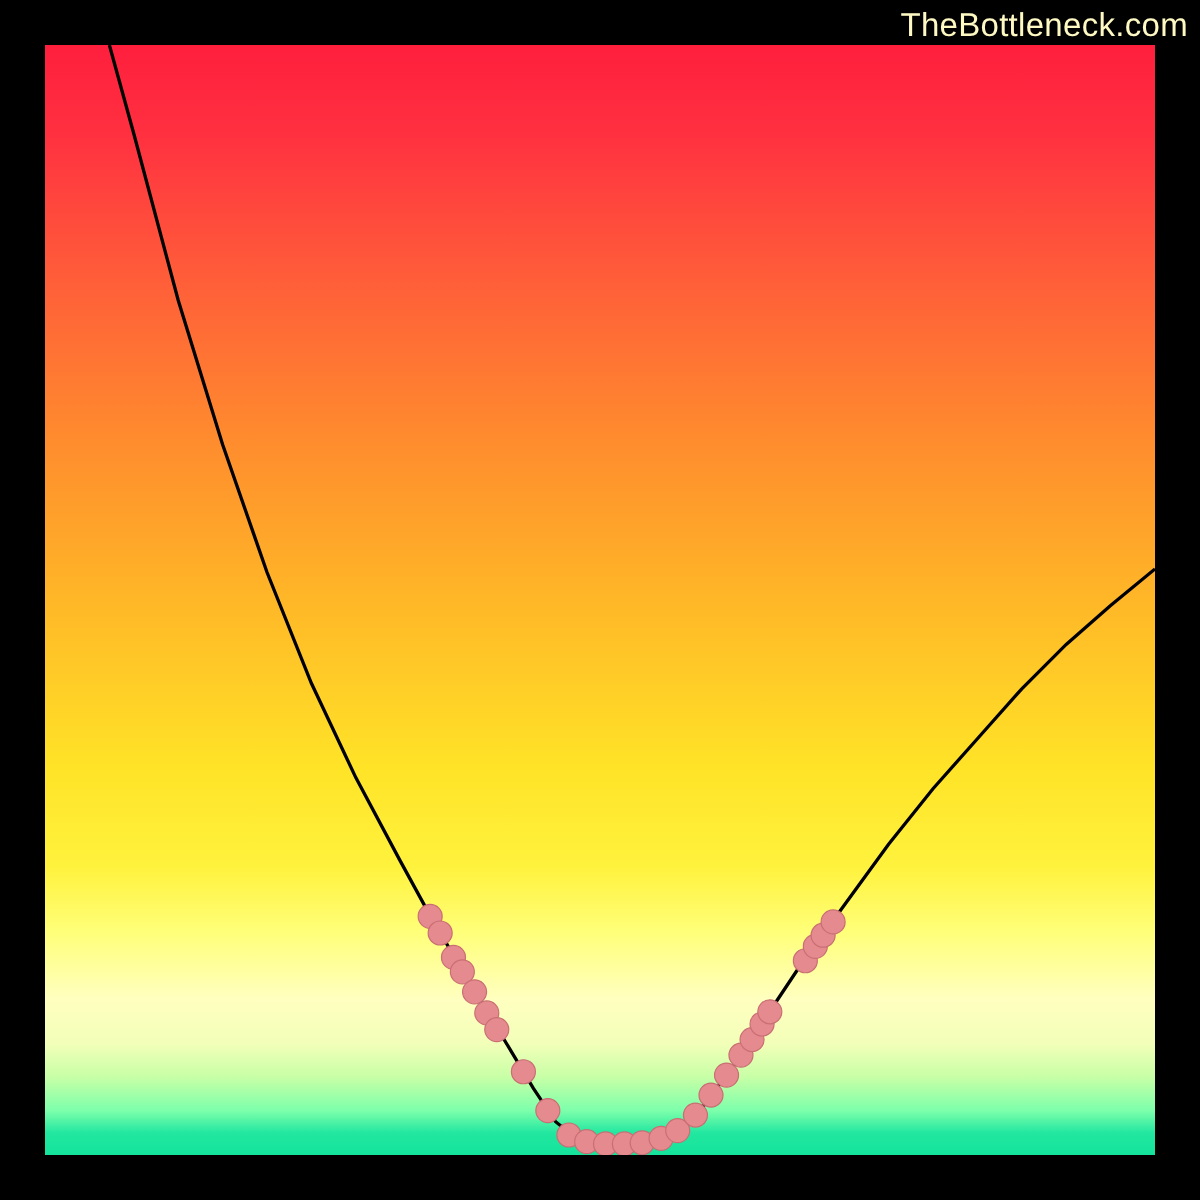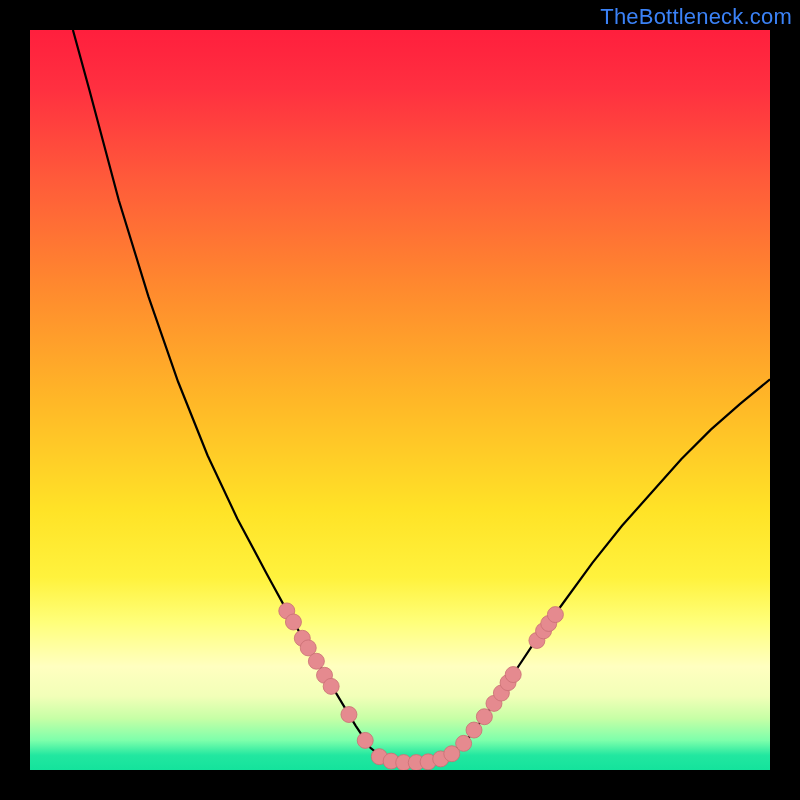--- a/index.html
+++ b/index.html
@@ -43,21 +43,21 @@
       #c7ffa6 93%,
       #7dffab 96%,
       #22e7a0 98%,
       #14e39c 100%
     );
   }
   .watermark {
     position: absolute;
     top: 4px;
     right: 8px;
-    color: #3b82f6;
+    color: #fef9c3;
     font-size: 22px;
     font-weight: 500;
     text-align: left;
     letter-spacing: 0.2px;
   }
   svg.curve {
     position: absolute;
     inset: 0;
   }
   .bottleneck-curve {

